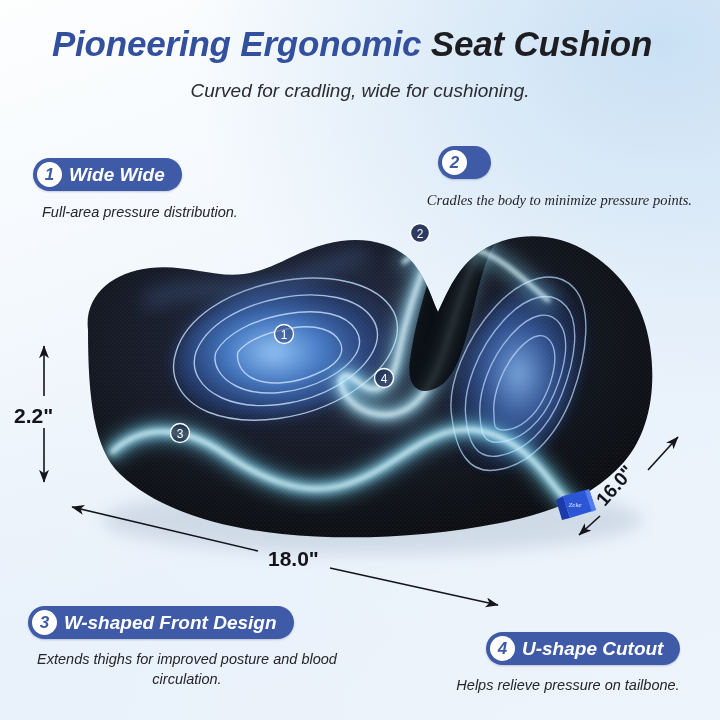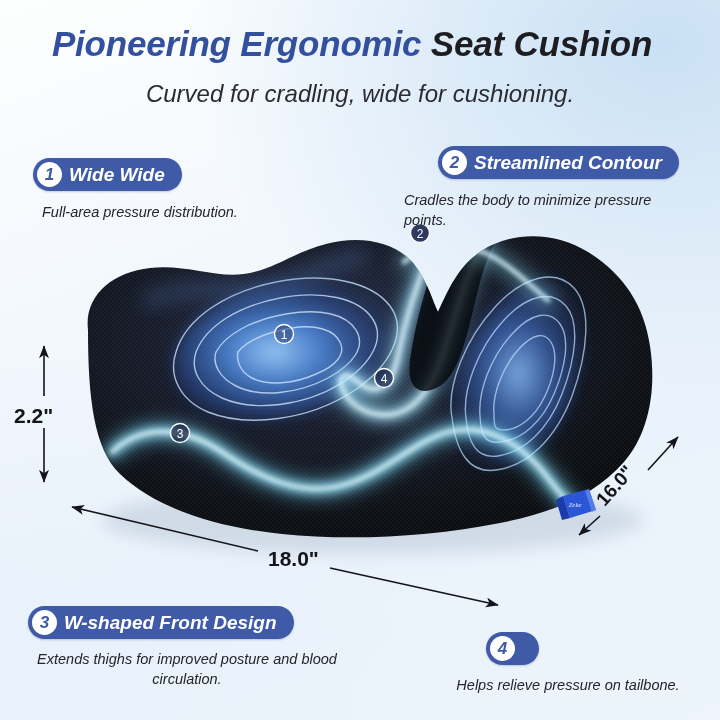--- a/index.html
+++ b/index.html
@@ -34,21 +34,21 @@
   }
   .title .t-blue { color: #33509f; }
   .title .t-dark { color: #1d1d22; }
 
   .subtitle {
     position: absolute;
     top: 80px;
     left: 0;
     width: 720px;
     text-align: center;
-    font-size: 24px;
+    font-size: 19px;
     font-style: italic;
     color: #2b2b31;
   }
 
   
   .badge {
     position: absolute;
     display: inline-flex;
     align-items: center;
     height: 33px;
@@ -84,21 +84,21 @@
     font-size: 14.5px;
     font-style: italic;
     color: #25252b;
     line-height: 1.35;
   }
 
   #badge1 { top: 158px; left: 33px; }
   #desc1  { top: 203px; left: 42px; width: 300px; text-align: left; }
 
   #badge2 { top: 146px; left: 438px; }
-  #desc2  { top: 191px; left: 404px; width: 272px; text-align: left; }
+  #desc2  { top: 191px; left: 420px; width: 272px; text-align: right; font-family: Liberation Serif, serif; }
 
   #badge3 { top: 606px; left: 28px; }
   #desc3  { top: 650px; left: 32px; width: 310px; text-align: center; }
 
   #badge4 { top: 632px; left: 486px; }
   #desc4  { top: 676px; left: 428px; width: 280px; text-align: center; }
 
   
   .product { position: absolute; top: 0; left: 0; }
 
@@ -424,28 +424,28 @@
   <div class="dimtext" id="dim-d">16.0"</div>
 
   <div class="badge" id="badge1">
     <span class="num">1</span>
     <span class="blabel">Wide Wide</span>
   </div>
   <div class="bdesc" id="desc1">Full-area pressure distribution.</div>
 
   <div class="badge" id="badge2">
     <span class="num">2</span>
-    <span class="blabel">Streamlined Contour</span>
   </div>
   <div class="bdesc" id="desc2">Cradles the body to minimize pressure points.</div>
 
   <div class="badge" id="badge3">
     <span class="num">3</span>
     <span class="blabel">W-shaped Front Design</span>
   </div>
   <div class="bdesc" id="desc3">Extends thighs for improved posture and blood circulation.</div>
 
   <div class="badge" id="badge4">
     <span class="num">4</span>
+    <span class="blabel">U-shape Cutout</span>
   </div>
   <div class="bdesc" id="desc4">Helps relieve pressure on tailbone.</div>
 
 </div>
 
 </body></html>

